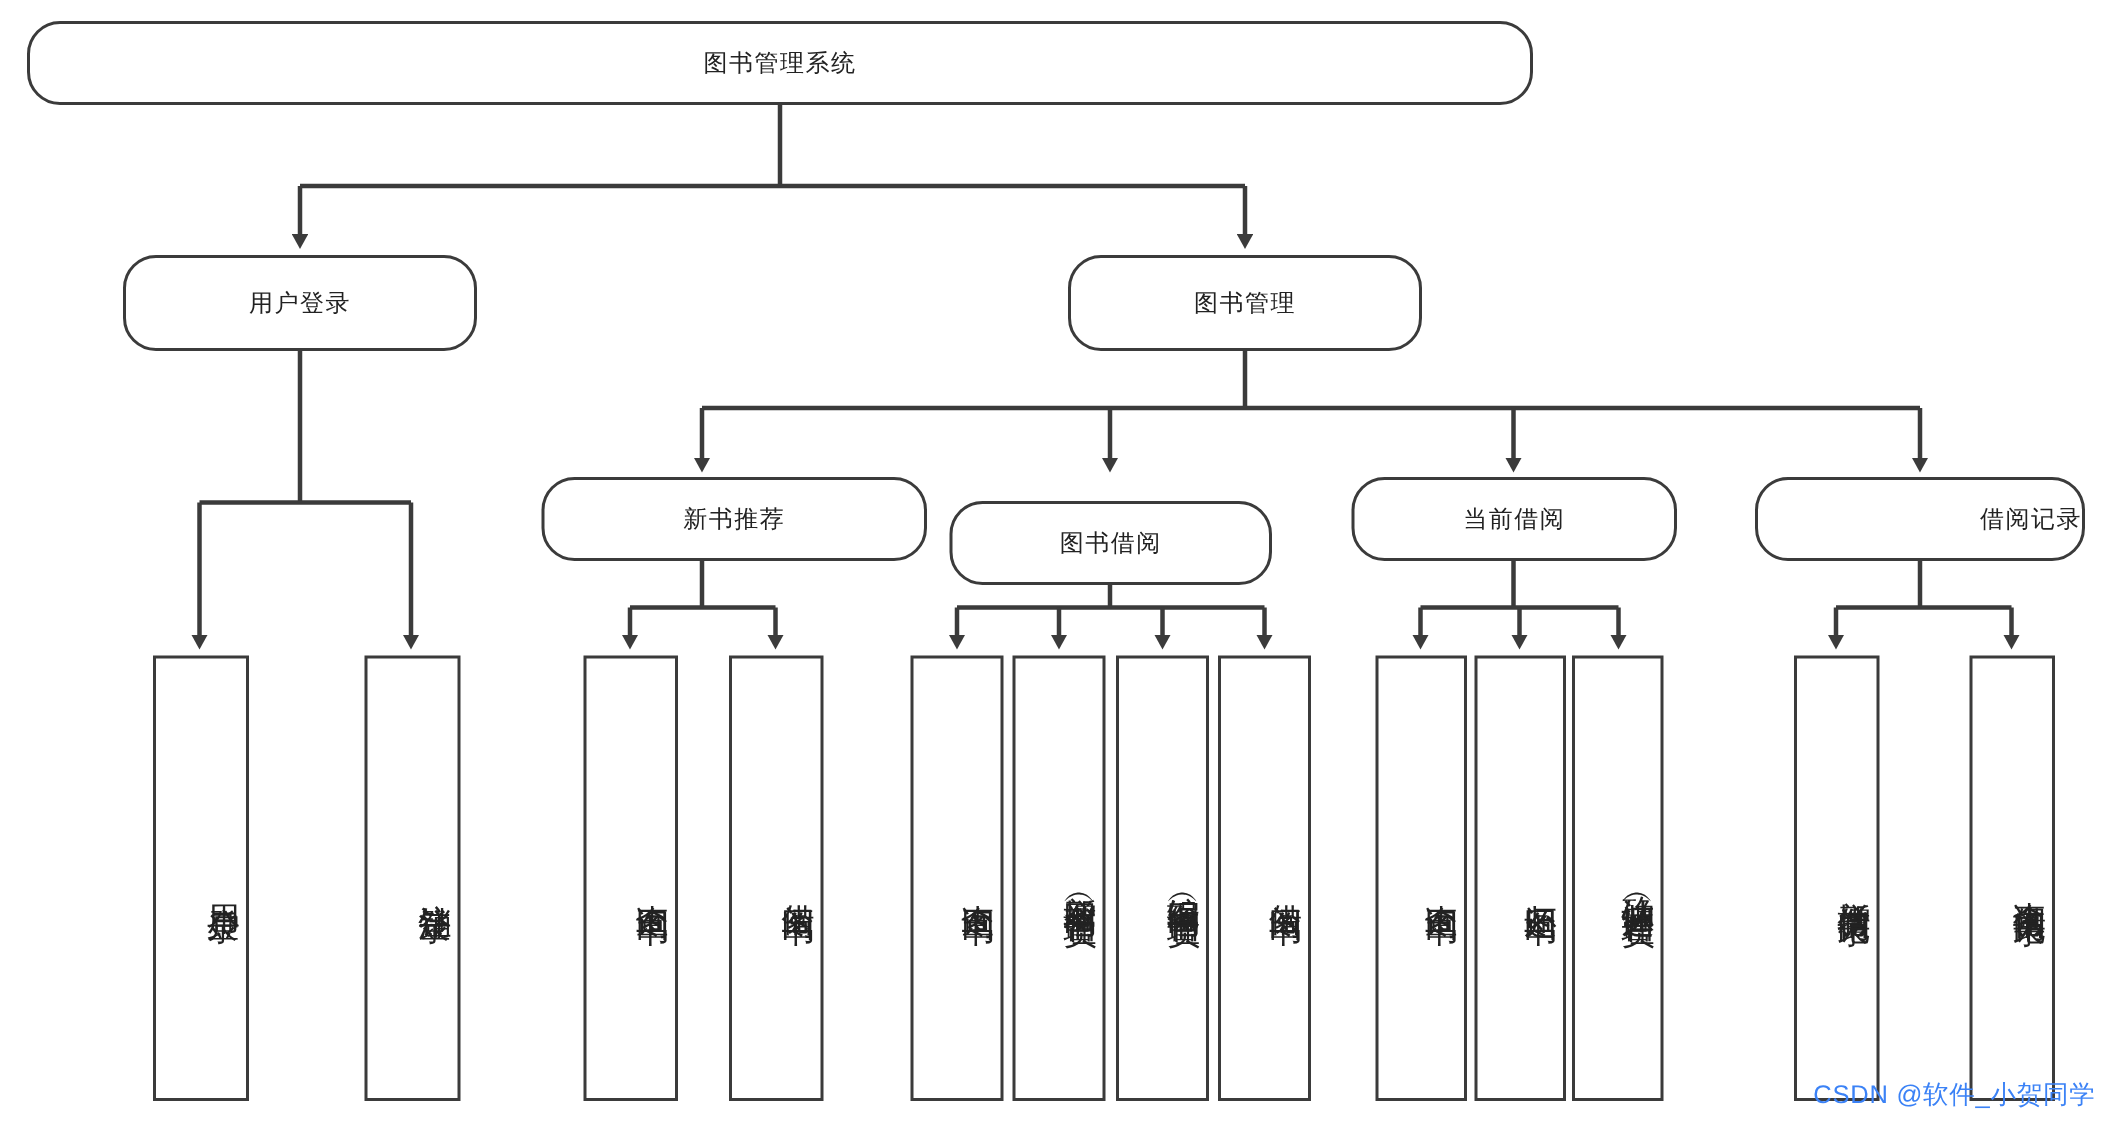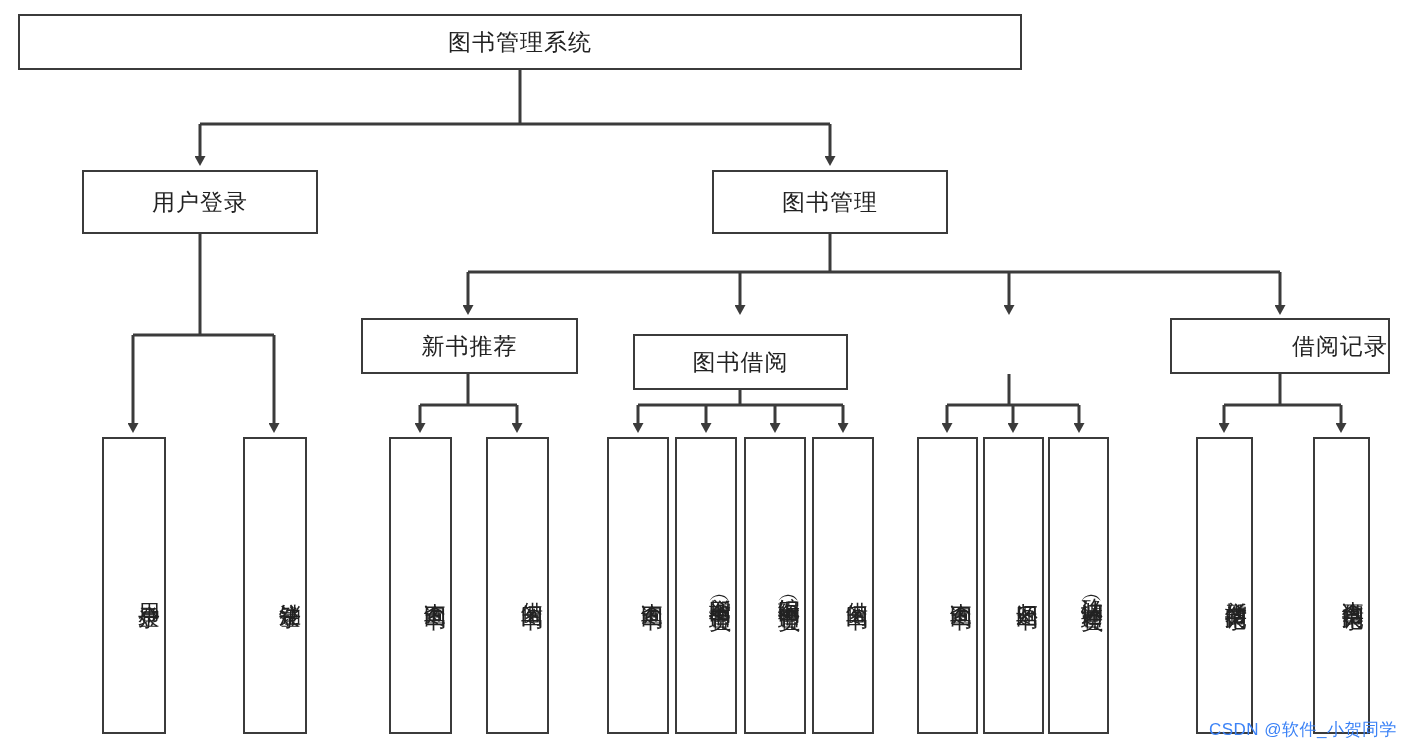--- a/index.html
+++ b/index.html
@@ -28,22 +28,23 @@
     position: absolute;
     box-sizing: border-box;
     border: 2px solid #3b3b3b;
     background: #ffffff;
     display: flex;
     align-items: center;
     justify-content: center;
     color: #222222;
   }
   .node.horiz {
-    font-size: 23px;
+    font-size: 16px;
     letter-spacing: 1px;
+    border-radius: 22px;
   }
   .node.vert {
     writing-mode: vertical-rl;
     text-orientation: upright;
     font-size: 22px;
     letter-spacing: 2px;
     align-items: flex-start;
     justify-content: center;
     padding-top: 6px;
   }
@@ -122,25 +123,28 @@
     <span>图书管理系统</span>
   </div>
 
   <div class="node horiz" style="left:82px; top:170px; width:236px; height:64px;">
     <span>用户登录</span>
   </div>
   <div class="node horiz" style="left:712px; top:170px; width:236px; height:64px;">
     <span>图书管理</span>
   </div>
 
-  <div class="node horiz" style="left:361px; top:318px; width:217px; height:56px;">
+  <div class="node horiz" style="left:361px; top:318px; width:257px; height:56px;">
     <span>新书推荐</span>
   </div>
   <div class="node horiz" style="left:633px; top:318px; width:215px; height:56px;margin-top:16px;">
     <span>图书借阅</span>
+  </div>
+  <div class="node horiz" style="left:901px; top:318px; width:217px; height:56px;">
+    <span>当前借阅</span>
   </div>
   <div class="node horiz" style="left:1170px; top:318px; width:220px; height:56px;justify-content:flex-end;">
     <span>借阅记录</span>
   </div>
 
   <div class="node vert" style="left:102px; top:437px; width:64px; height:297px;">
     <span>用户登录</span>
   </div>
   <div class="node vert" style="left:243px; top:437px; width:64px; height:297px;">
     <span>注销登录</span>

